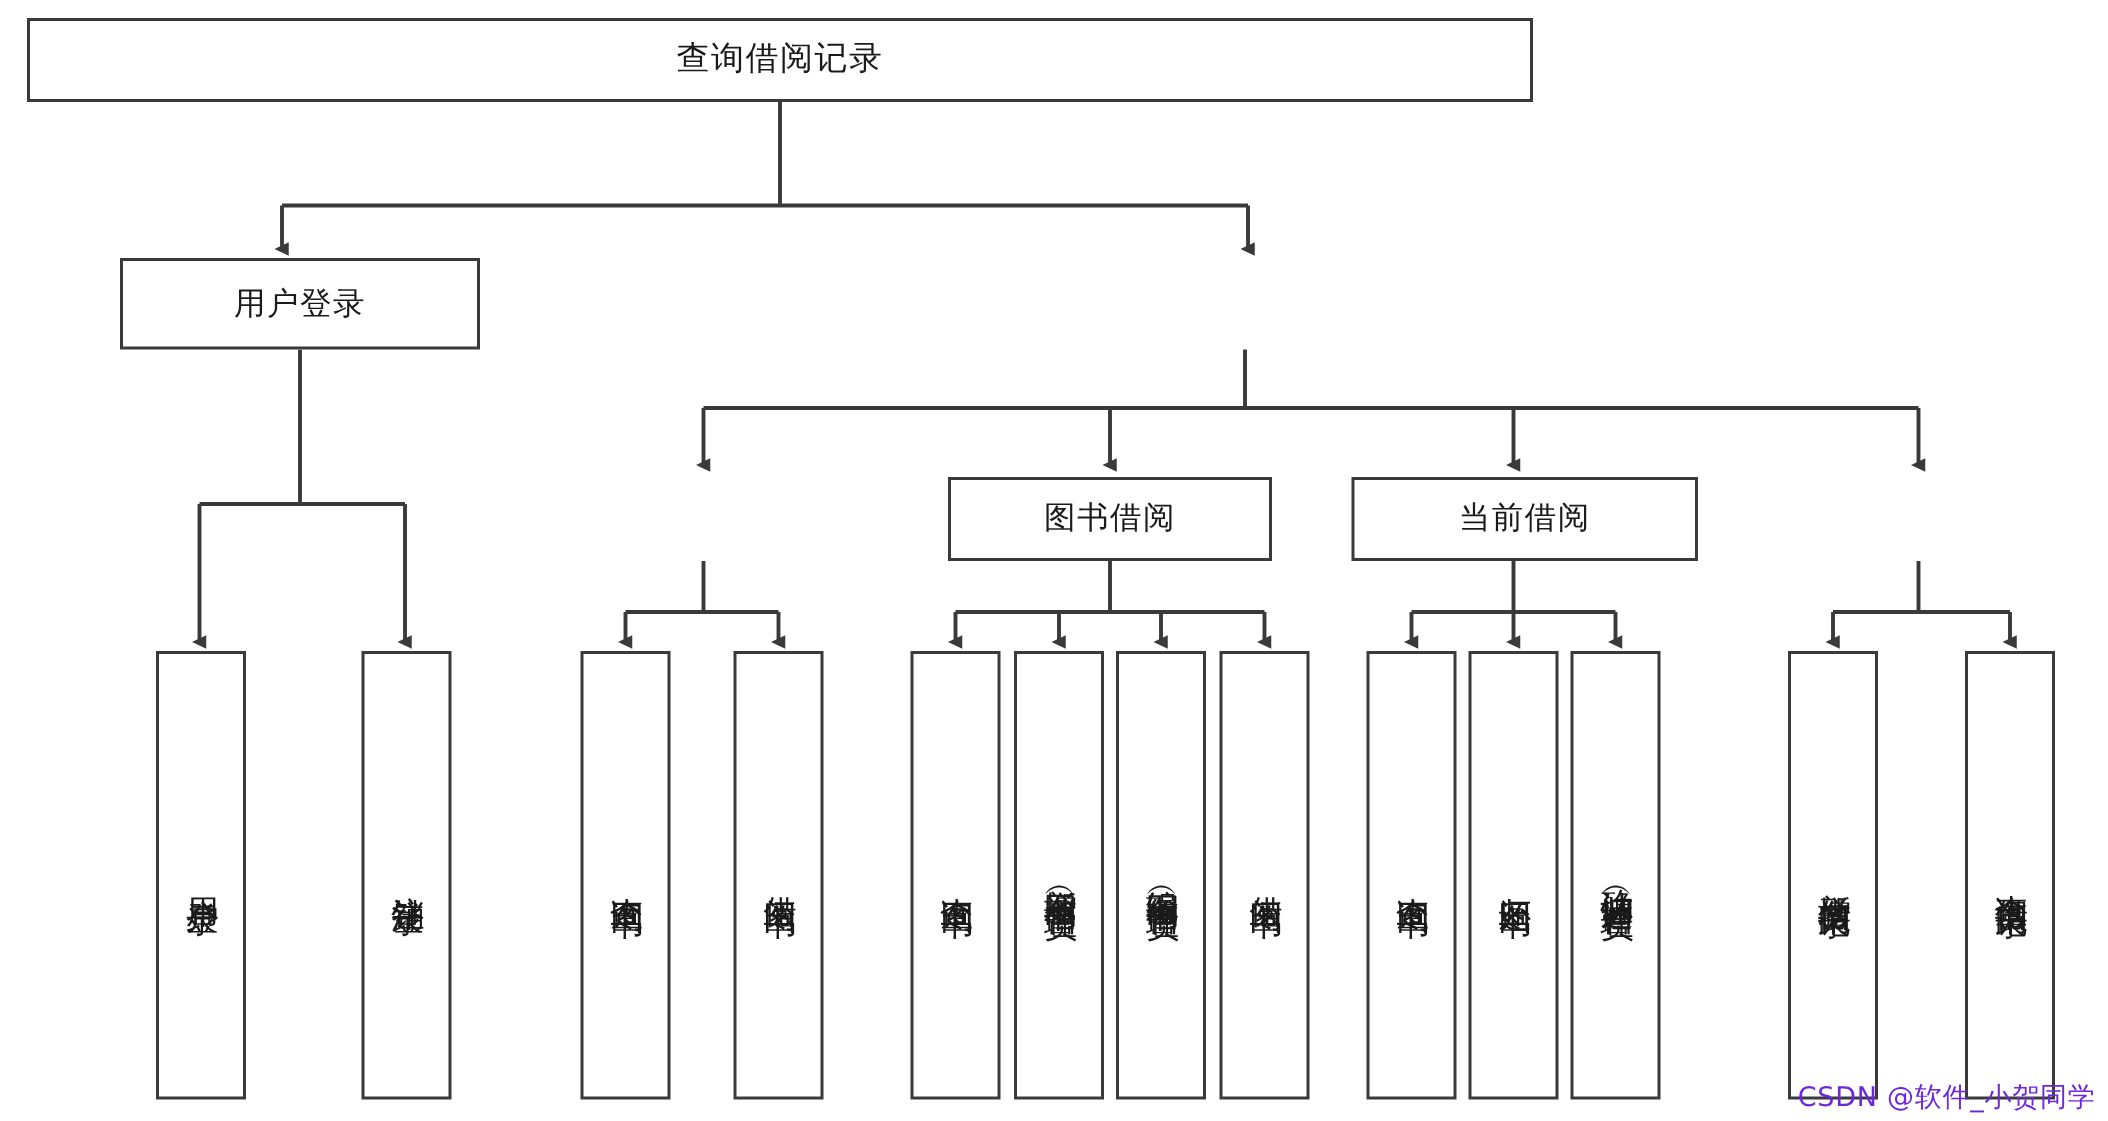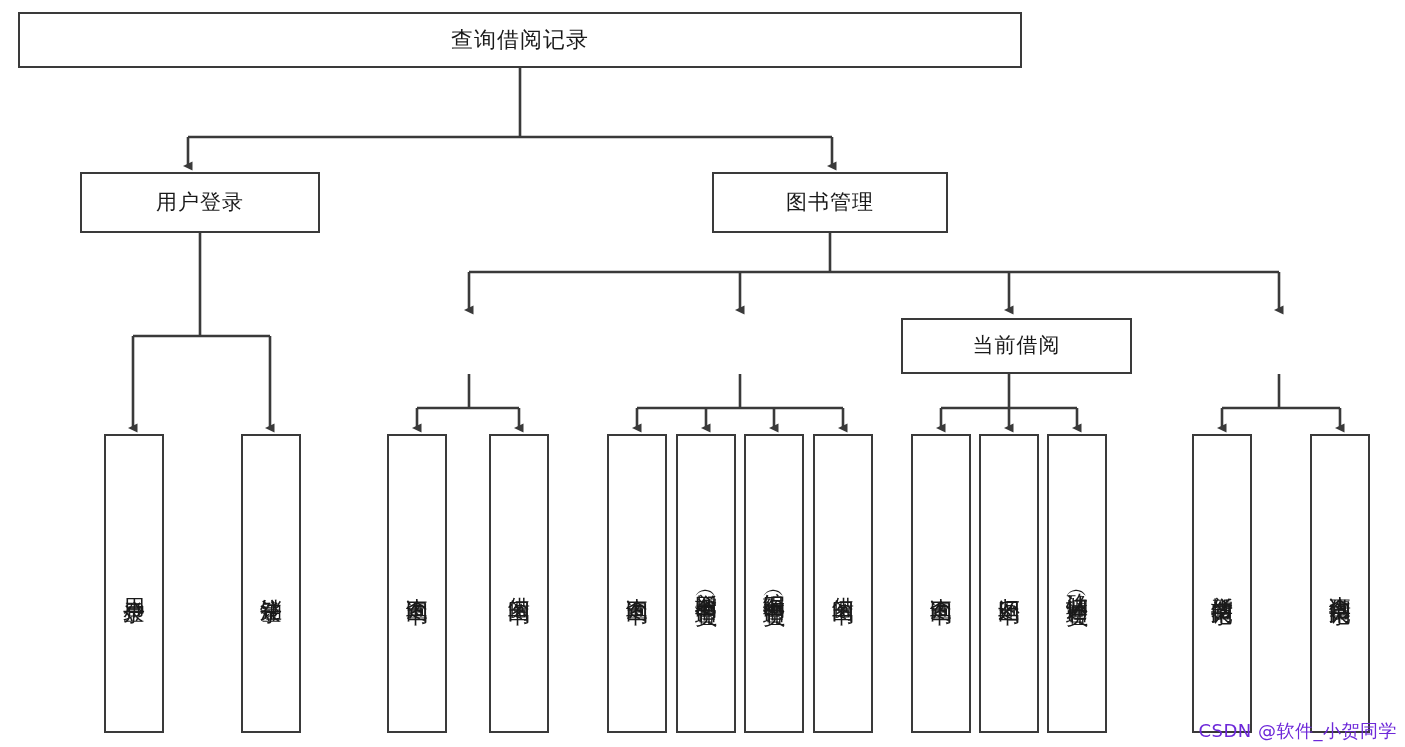--- a/index.html
+++ b/index.html
@@ -117,22 +117,22 @@
       <path d="M 1279 374 L 1279 408"></path>
       <path d="M 1222 408 L 1340 408"></path>
       <path d="M 1222 408 L 1222 428" marker-end="url(#arrowhead)"></path>
       <path d="M 1340 408 L 1340 428" marker-end="url(#arrowhead)"></path>
     </g>
   </svg>
 
   <div class="node node-h node-root" style="left:18px; top:12px; width:1004px; height:56px;">查询借阅记录</div>
 
   <div class="node node-h" style="left:80px; top:172px; width:240px; height:61px;">用户登录</div>
-  <div class="node node-h" style="left:712px; top:172px; width:236px; height:61px;">图书管理</div>
 
+  <div class="node node-h" style="left:632px; top:318px; width:216px; height:56px;">图书借阅</div>
   <div class="node node-h" style="left:901px; top:318px; width:231px; height:56px;">当前借阅</div>
 
   <div class="node node-v" style="left:104px; top:434px; width:60px; height:299px;">用户登录</div>
   <div class="node node-v" style="left:241px; top:434px; width:60px; height:299px;">注销登录</div>
 
   <div class="node node-v" style="left:387px; top:434px; width:60px; height:299px;">查询图书</div>
   <div class="node node-v" style="left:489px; top:434px; width:60px; height:299px;">借阅图书</div>
 
   <div class="node node-v" style="left:607px; top:434px; width:60px; height:299px;">查询图书</div>
   <div class="node node-v" style="left:676px; top:434px; width:60px; height:299px;">新增图书（管理员）</div>

